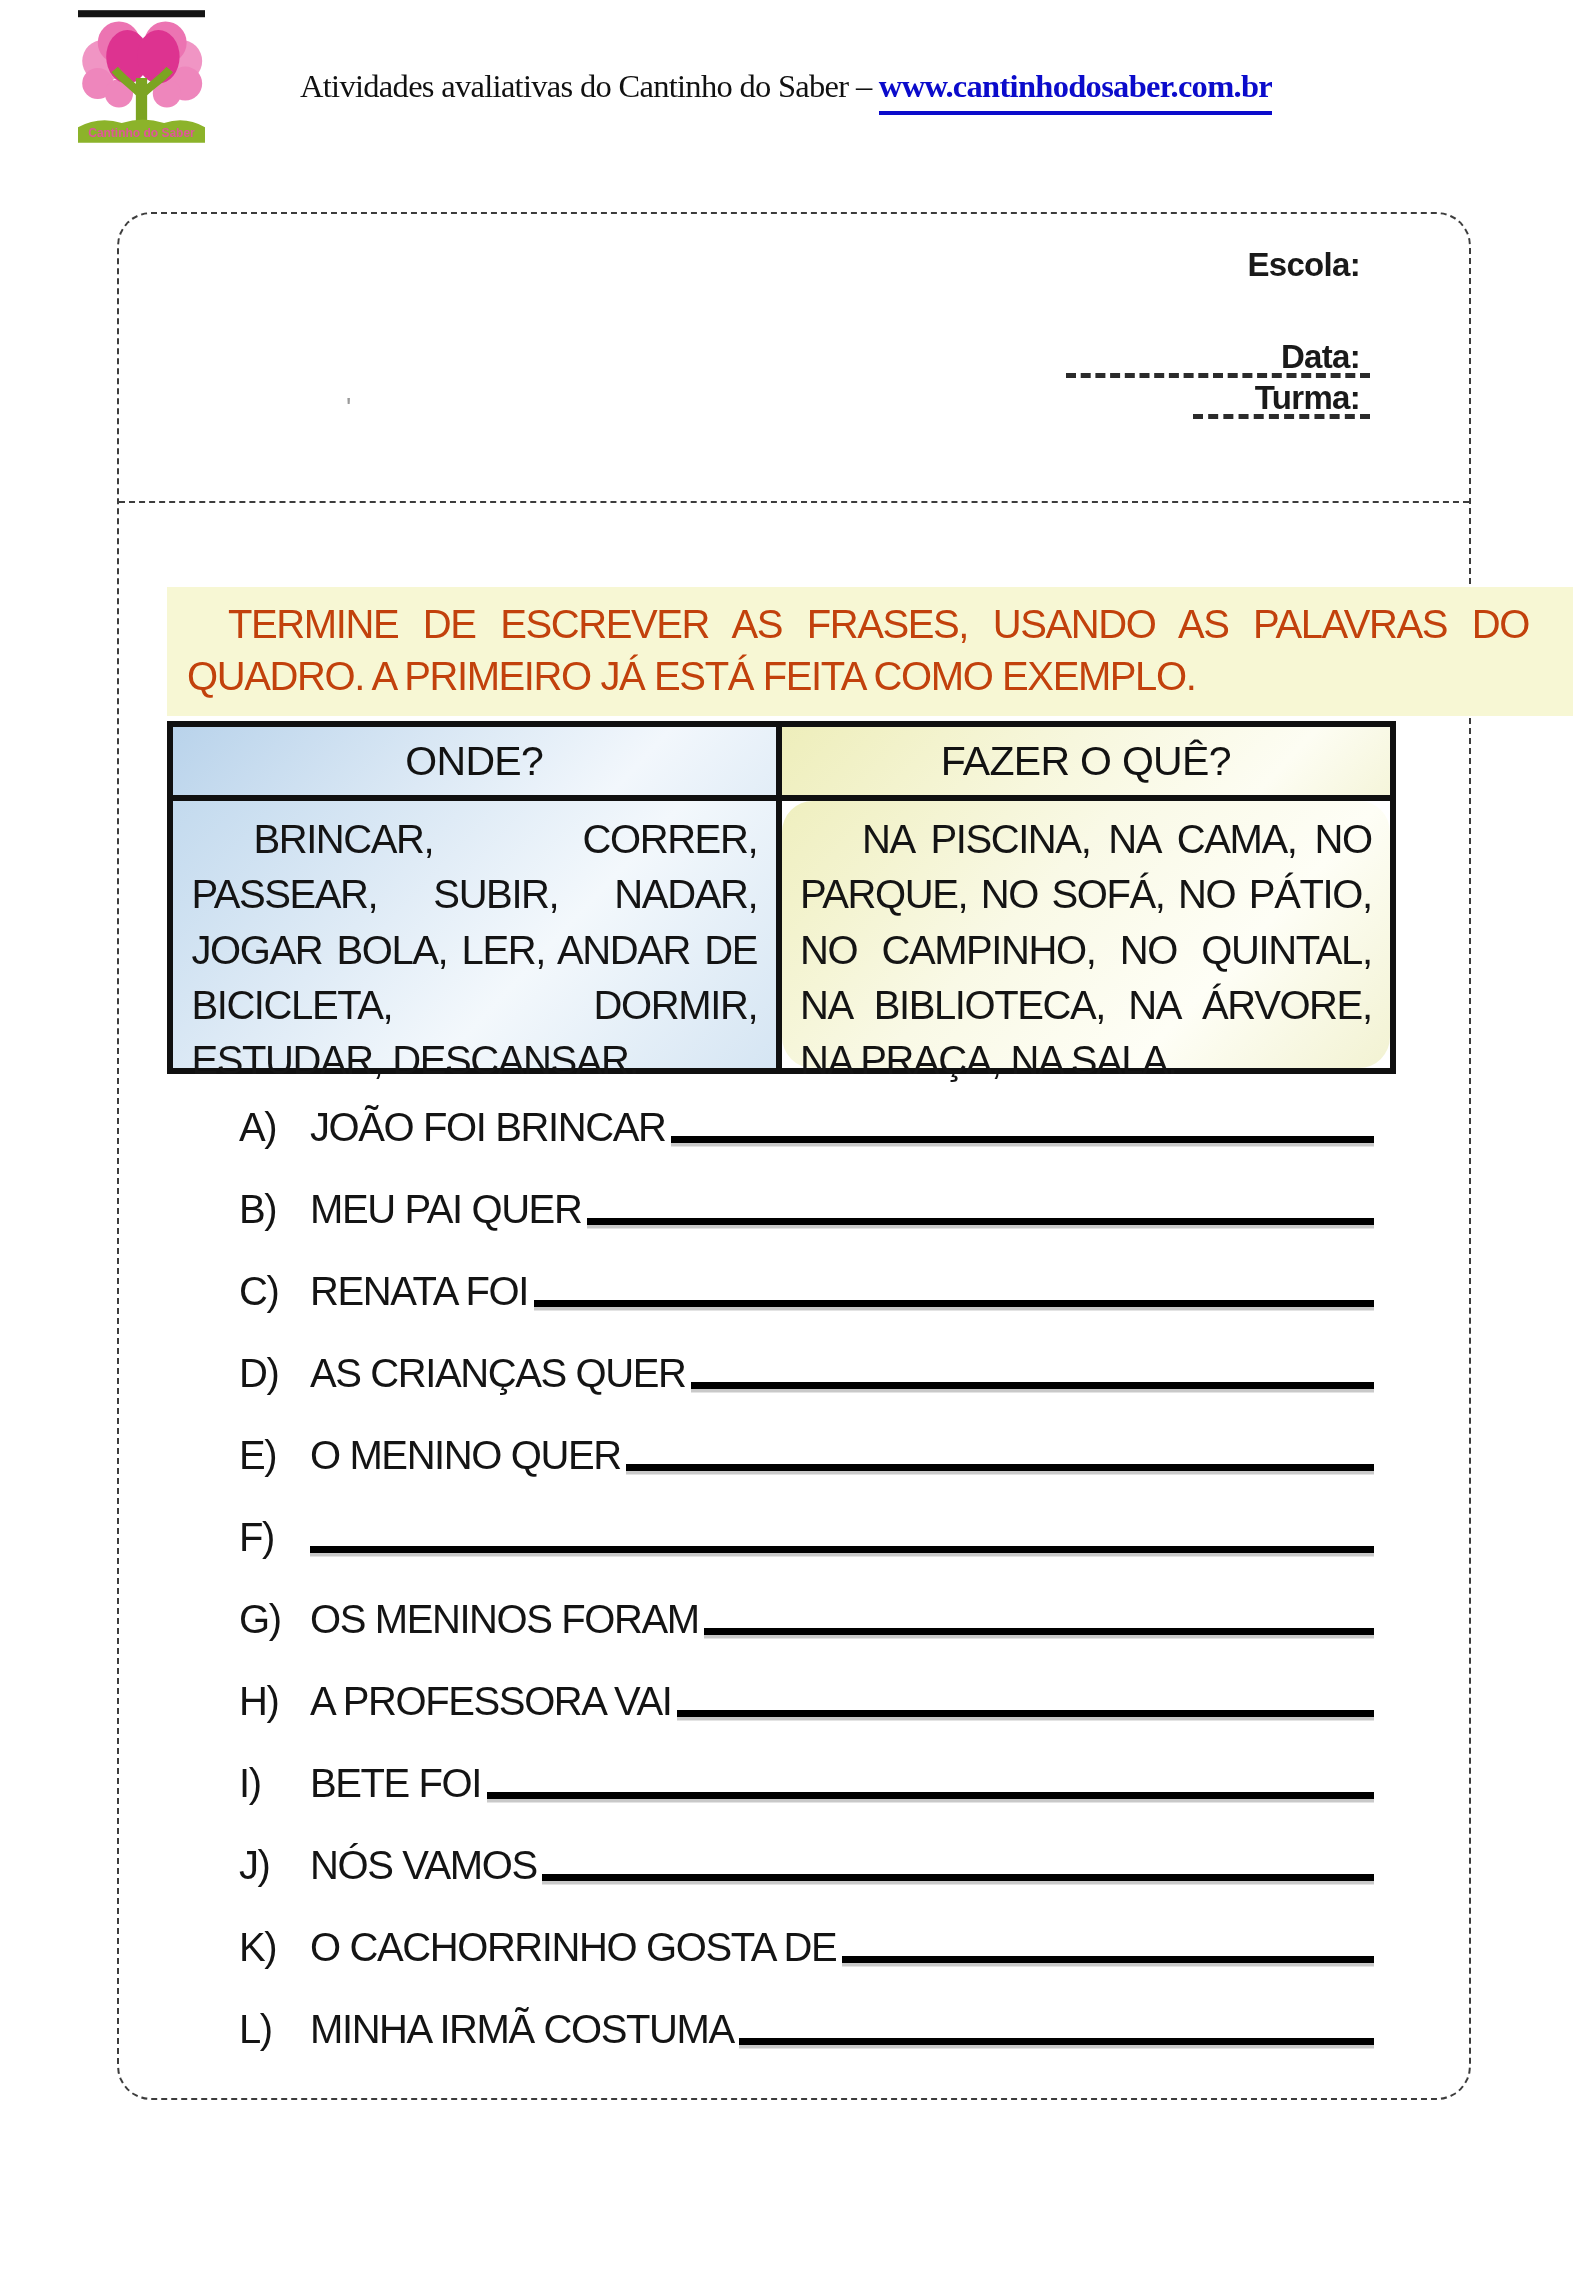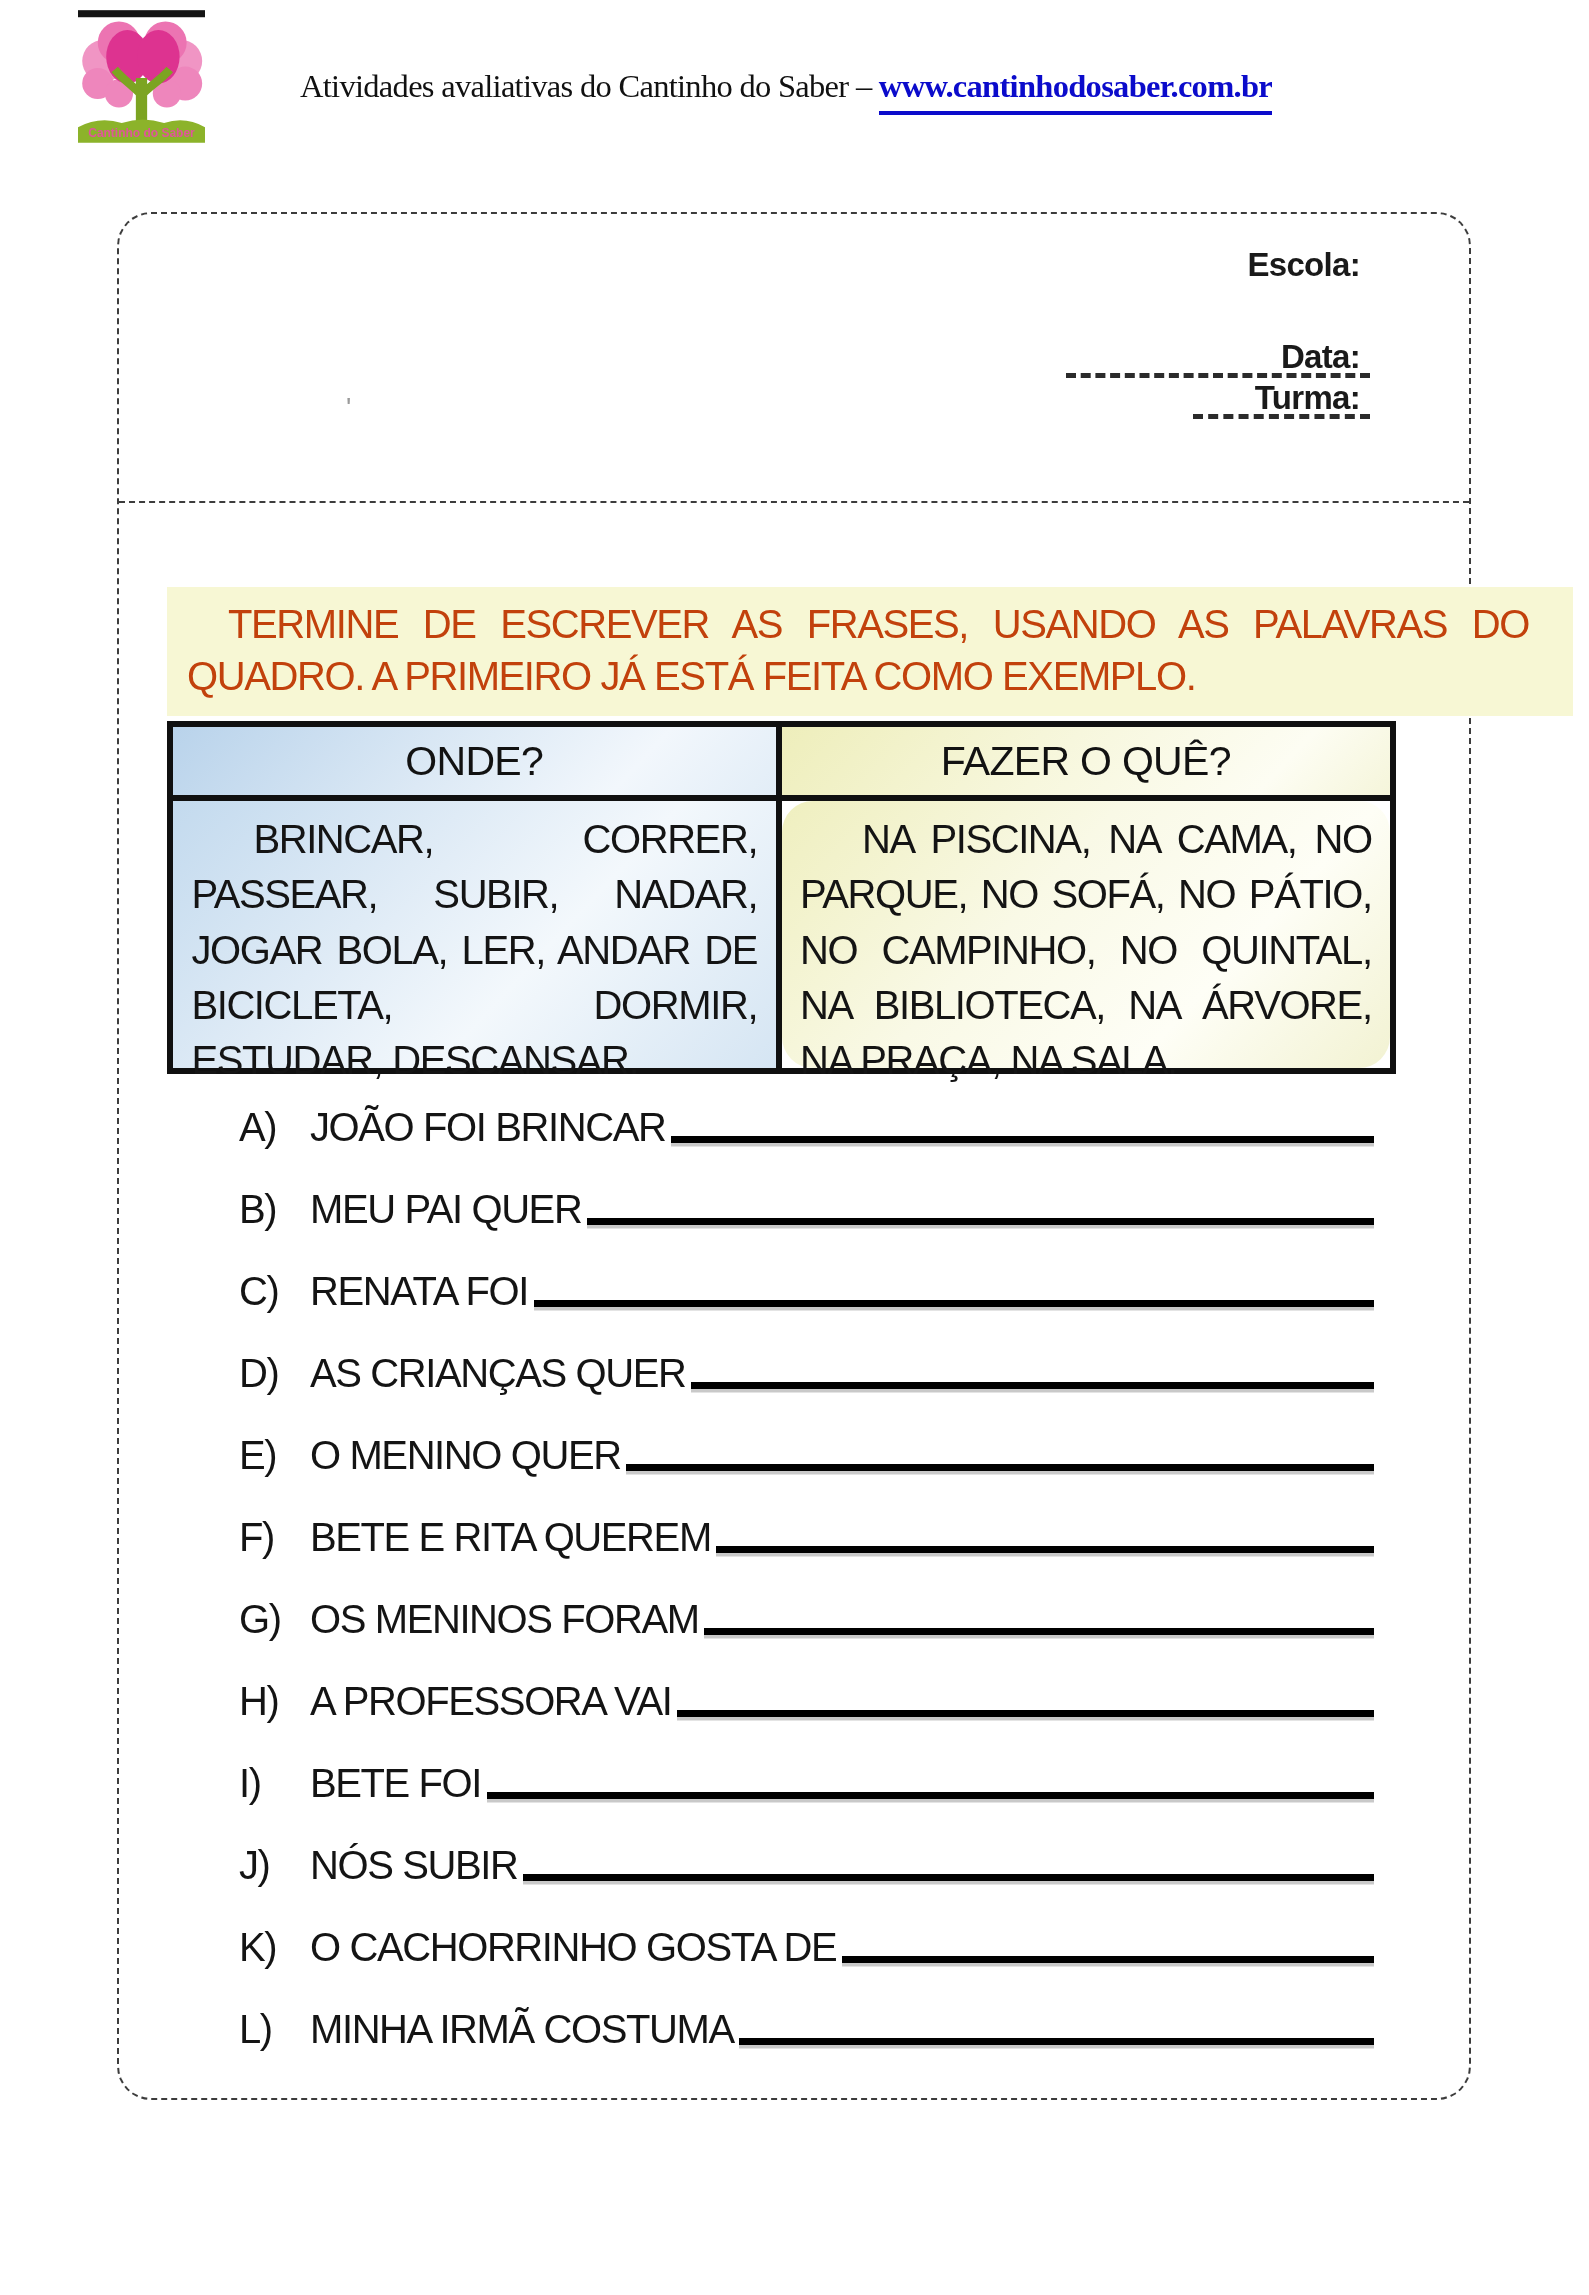--- a/index.html
+++ b/index.html
@@ -162,21 +162,20 @@
         </div>
 
         <div class="exercise-item">
           <span class="letter">E)</span>
           <span class="sentence">O MENINO QUER</span>
           <span class="answer-line"></span>
         </div>
 
         <div class="exercise-item">
           <span class="letter">F)</span>
-          <span class="sentence">BETE E RITA QUEREM</span>
           <span class="answer-line"></span>
         </div>
 
         <div class="exercise-item">
           <span class="letter">G)</span>
           <span class="sentence">OS MENINOS FORAM</span>
           <span class="answer-line"></span>
         </div>
 
         <div class="exercise-item">
@@ -186,21 +185,21 @@
         </div>
 
         <div class="exercise-item">
           <span class="letter">I)</span>
           <span class="sentence">BETE FOI</span>
           <span class="answer-line"></span>
         </div>
 
         <div class="exercise-item">
           <span class="letter">J)</span>
-          <span class="sentence">NÓS SUBIR</span>
+          <span class="sentence">NÓS VAMOS</span>
           <span class="answer-line"></span>
         </div>
 
         <div class="exercise-item">
           <span class="letter">K)</span>
           <span class="sentence">O CACHORRINHO GOSTA DE</span>
           <span class="answer-line"></span>
         </div>
 
         <div class="exercise-item">

